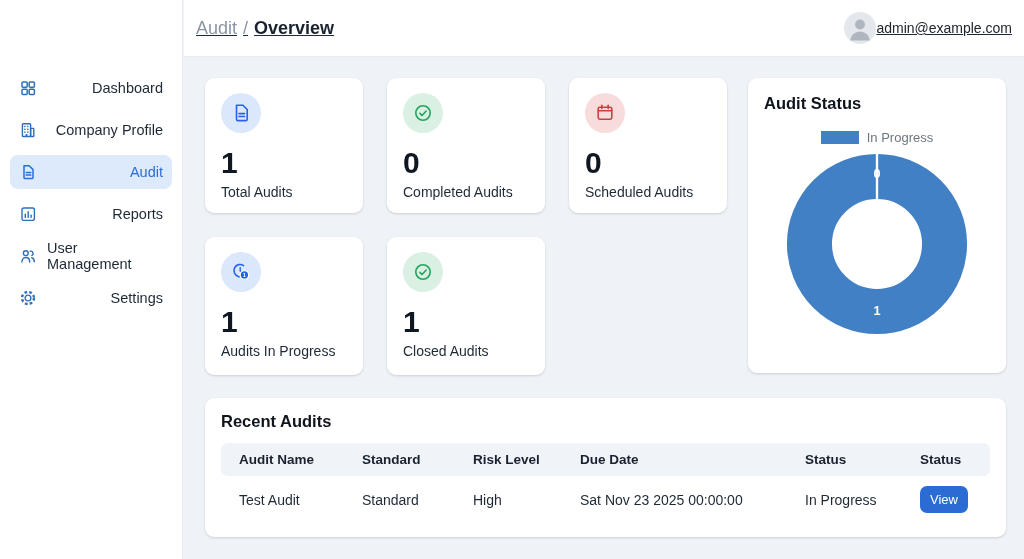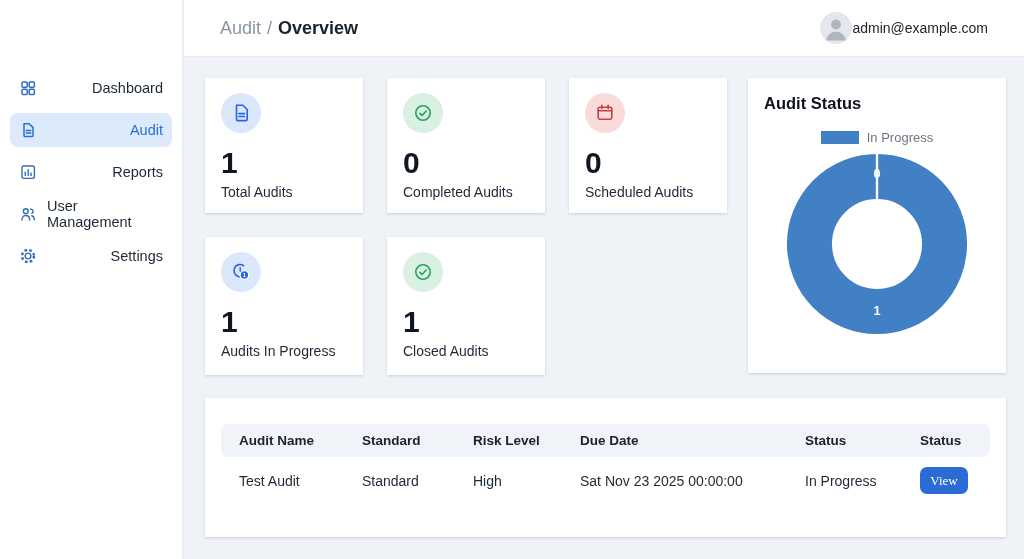--- a/index.html
+++ b/index.html
@@ -21,35 +21,35 @@
     border-radius:8px; font-size:14.5px; color:#1e2936; cursor:pointer;justify-content:space-between;
   }
   .nav-item.active { background:#dceafc; color:#2a6fd1; }
   .nav-icon { width:18px; height:18px; display:flex; align-items:center; }
   .nav-icon svg { width:18px; height:18px; }
   
   .header {
     position:absolute; left:184px; top:0; width:840px; height:57px;
     background:#ffffff; border-bottom:1px solid #e8ebf0;
     display:flex; align-items:center; justify-content:space-between;
-    padding:0 36px; z-index:2;
+    padding:0 12px; z-index:2;text-decoration:underline;
   }
   .breadcrumb { font-size:18px; }
   .crumb-section { color:#8a96a6; }
   .crumb-sep { color:#8a96a6; margin:0 6px; }
   .crumb-page { color:#19222f; font-weight:600; }
   .userbox { display:flex; align-items:center; }
   .avatar {
     width:32px; height:32px; border-radius:50%; background:#e4e7eb;
     overflow:hidden; display:flex; align-items:flex-end; justify-content:center;
   }
   .user-email { font-size:14px; color:#20262e; }
   
   .card {
-    position:absolute; background:#ffffff; border-radius:0;
+    position:absolute; background:#ffffff; border-radius:9px;
     box-shadow:0 1px 3px rgba(16,24,40,.10), 0 1px 2px rgba(16,24,40,.06);
   }
   .stat-card { width:158px; height:135px; padding:15px 16px; }
   .stat-card.r2 { height:138px; }
   .stat-icon {
     width:40px; height:40px; border-radius:50%;
     display:flex; align-items:center; justify-content:center;
   }
   .stat-icon svg { width:22px; height:22px; }
   .stat-icon.blue  { background:#dbe7fb; }
@@ -73,21 +73,21 @@
     margin-top:12px; font-size:13.5px; font-weight:600; color:#19222f;
   }
   .tbl-row {
     display:grid; grid-template-columns:123px 111px 107px 225px 115px 1fr;
     height:47px; align-items:center; font-size:14px; color:#1e2936;
   }
   .cell { padding-left:18px; white-space:nowrap; }
   .view-btn {
     width:48px; height:27px; border:none; border-radius:7px;
     background:#2b6cd4; color:#ffffff; font-size:13px;
-    font-family:Liberation Serif, serif; cursor:pointer;
+    font-family:Liberation Sans, sans-serif; cursor:pointer;
   }
 </style>
 </head>
 <body>
 
 <div id="app">
 
   <aside class="sidebar">
     <nav class="nav">
 
@@ -96,20 +96,38 @@
           <svg viewBox="0 0 18 18" fill="none" stroke="#2f6fba" stroke-width="1.5">
             <rect x="3" y="3" width="5.2" height="5.2" rx="1"></rect>
             <rect x="10.2" y="3" width="5.2" height="5.2" rx="1"></rect>
             <rect x="3" y="10.2" width="5.2" height="5.2" rx="1"></rect>
             <rect x="10.2" y="10.2" width="5.2" height="5.2" rx="1"></rect>
           </svg>
         </span>
         <span>Dashboard</span>
       </div>
 
+      <div class="nav-item">
+        <span class="nav-icon">
+          <svg viewBox="0 0 18 18" fill="none" stroke="#2f6fba" stroke-width="1.4">
+            <rect x="3.4" y="2.8" width="8.2" height="12.7" rx="0.8"></rect>
+            <rect x="11.6" y="7.4" width="3.2" height="8.1" rx="0.5"></rect>
+            <g fill="#2f6fba" stroke="none">
+              <rect x="5.2" y="4.8" width="1.4" height="1.4"></rect>
+              <rect x="8.1" y="4.8" width="1.4" height="1.4"></rect>
+              <rect x="5.2" y="7.6" width="1.4" height="1.4"></rect>
+              <rect x="8.1" y="7.6" width="1.4" height="1.4"></rect>
+              <rect x="5.2" y="10.4" width="1.4" height="1.4"></rect>
+              <rect x="8.1" y="10.4" width="1.4" height="1.4"></rect>
+              <rect x="6.6" y="13" width="1.8" height="2.5"></rect>
+            </g>
+          </svg>
+        </span>
+        <span>Company Profile</span>
+      </div>
 
       <div class="nav-item active">
         <span class="nav-icon">
           <svg viewBox="0 0 18 18" fill="none" stroke="#2a6fd1" stroke-width="1.5" stroke-linecap="round" stroke-linejoin="round">
             <path d="M5,2.8 h5.2 L14,6.6 V14.4 a1.2,1.2 0 0 1 -1.2,1.2 H6.2 A1.2,1.2 0 0 1 5,14.4 Z"></path>
             <line x1="7.2" y1="9.4" x2="11.8" y2="9.4"></line>
             <line x1="7.2" y1="12" x2="11.8" y2="12"></line>
           </svg>
         </span>
         <span>Audit</span>
@@ -237,20 +255,21 @@
       <svg viewBox="0 0 190 190">
         <circle cx="95" cy="95" r="69" fill="none" stroke="#4180c4" stroke-width="46"></circle>
         <line x1="95" y1="3" x2="95" y2="49" stroke="#ffffff" stroke-width="2.4"></line>
         <text x="95" y="27.5" font-size="13" font-weight="bold" fill="#ffffff" text-anchor="middle" font-family="Liberation Sans, sans-serif">0</text>
         <text x="95" y="167.5" font-size="13" font-weight="bold" fill="#ffffff" text-anchor="middle" font-family="Liberation Sans, sans-serif">1</text>
       </svg>
     </div>
   </div>
 
   <div class="card table-panel">
+    <div class="panel-title">Recent Audits</div>
 
     <div class="tbl-header">
       <div class="cell">Audit Name</div>
       <div class="cell">Standard</div>
       <div class="cell">Risk Level</div>
       <div class="cell">Due Date</div>
       <div class="cell">Status</div>
       <div class="cell">Status</div>
     </div>
 

